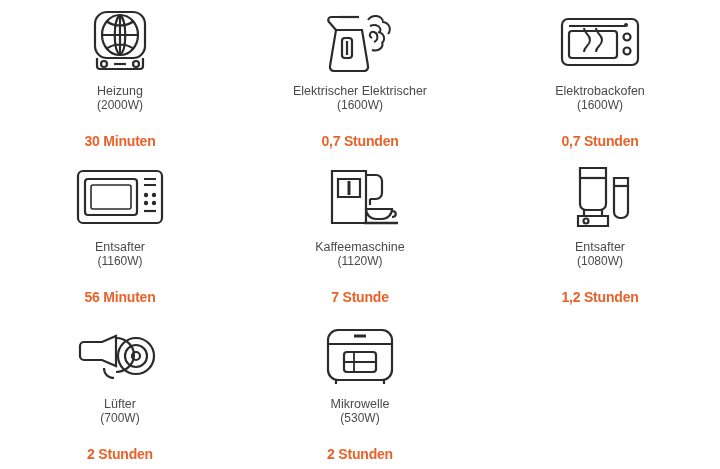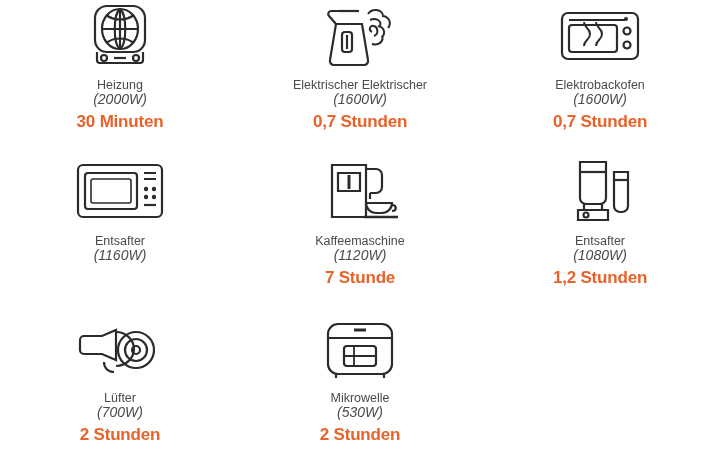--- a/index.html
+++ b/index.html
@@ -16,48 +16,48 @@
     grid-template-columns: repeat(3, 1fr);
     grid-template-rows: repeat(3, 1fr);
     width: 720px;
     height: 469px;
   }
   .cell {
     display: flex;
     flex-direction: column;
     align-items: center;
     justify-content: flex-start;
+    padding-top: 6px;
   }
   .icon-wrap {
     height: 72px;
     display: flex;
     align-items: center;
     justify-content: center;
   }
   .icon-wrap svg { display: block; }
   .label {
     color: #4a4a4a;
     font-size: 12.5px;
     line-height: 14px;
     text-align: center;
     margin-top: 6px;
   }
   .watt {
     color: #4a4a4a;
-    font-size: 14px;
+    font-size: 12px;
     line-height: 14px;
     text-align: center;
-    font-style: italic;
   }
   .duration {
     color: #e8622a;
-    font-size: 17px;
+    font-size: 14px;
     font-weight: bold;
     text-align: left;
-    margin-top: 6px;
+    margin-top: 21px;
     letter-spacing: -0.2px;
   }
 </style>
 </head>
 <body>
 
 <div id="grid">
 
   <div class="cell">
     <div class="icon-wrap">
@@ -125,20 +125,21 @@
         <path d="M72 14h12M72 20h12"></path>
         <circle cx="74" cy="30" r="2.2" fill="#2b2b2b" stroke="none"></circle>
         <circle cx="82" cy="30" r="2.2" fill="#2b2b2b" stroke="none"></circle>
         <circle cx="74" cy="38" r="2.2" fill="#2b2b2b" stroke="none"></circle>
         <circle cx="82" cy="38" r="2.2" fill="#2b2b2b" stroke="none"></circle>
         <path d="M72 46h12"></path>
       </svg>
     </div>
     <div class="label">Entsafter</div>
     <div class="watt">(1160W)</div>
+    <div class="duration">56 Minuten</div>
   </div>
 
   <div class="cell">
     <div class="icon-wrap">
       <svg width="96" height="66" viewBox="0 0 96 66" fill="none" stroke="#2b2b2b" stroke-width="2.2">
         <path d="M20 6h34v52H20z"></path>
         <path d="M26 14h22v18H26z"></path>
         <path d="M37 16v14" stroke-width="3"></path>
         <path d="M54 10h10a6 6 0 016 6v12a6 6 0 01-6 6h-6"></path>
         <path d="M58 34v6"></path>

